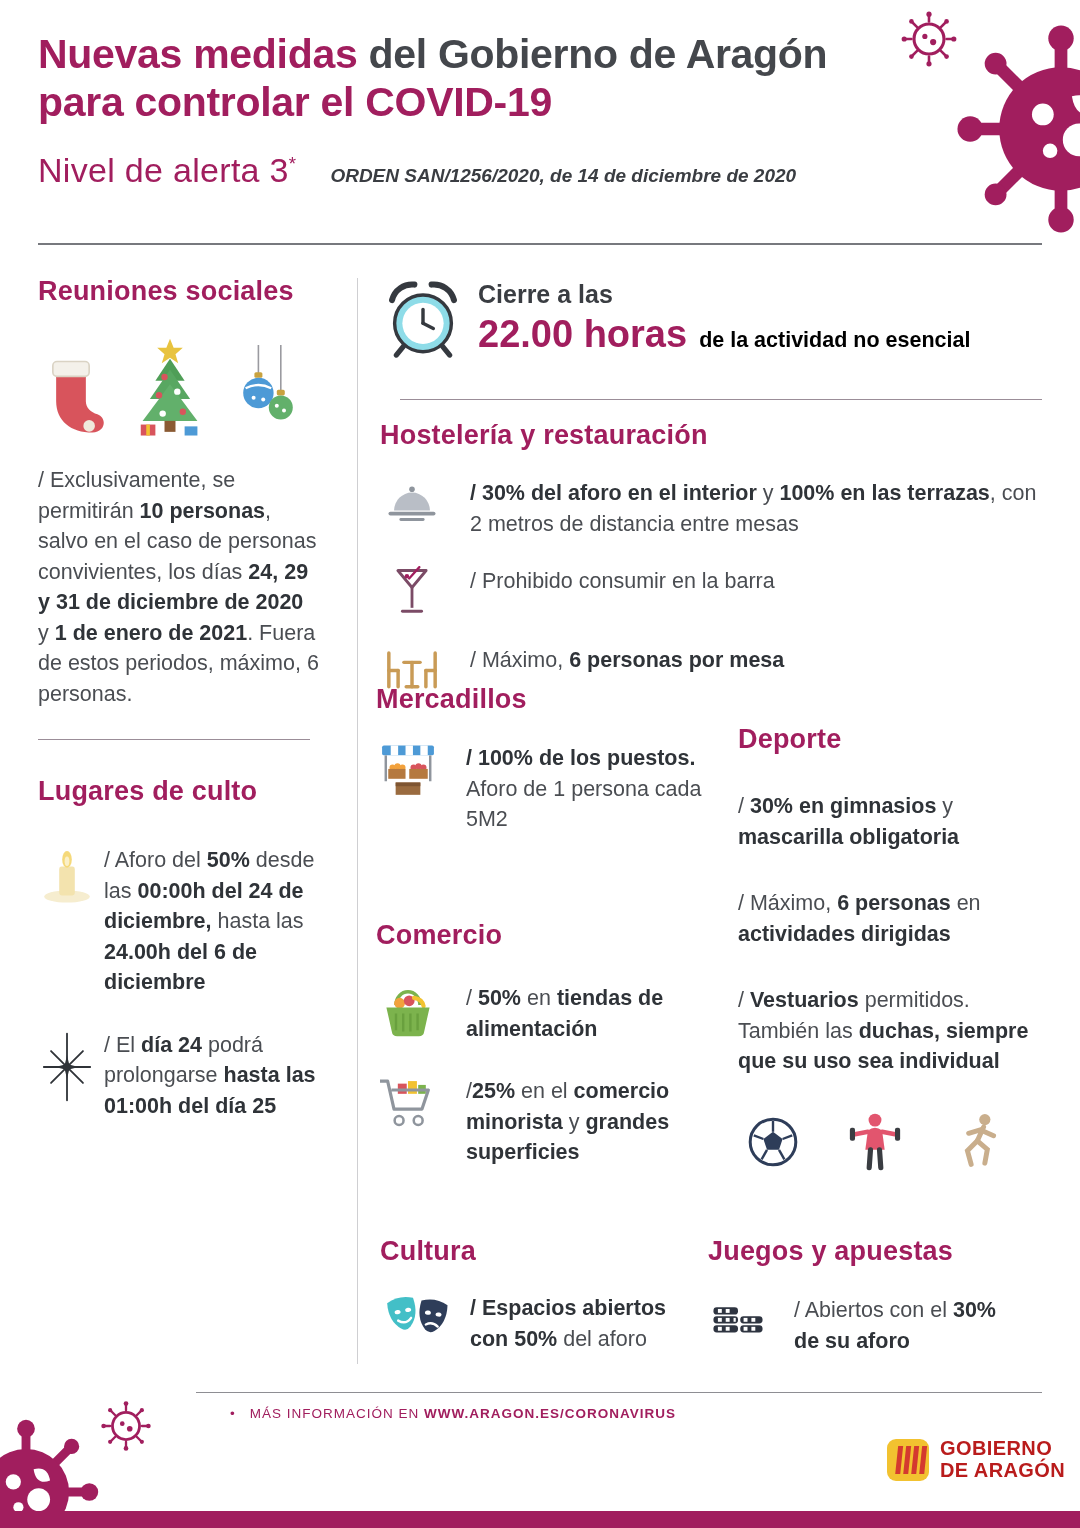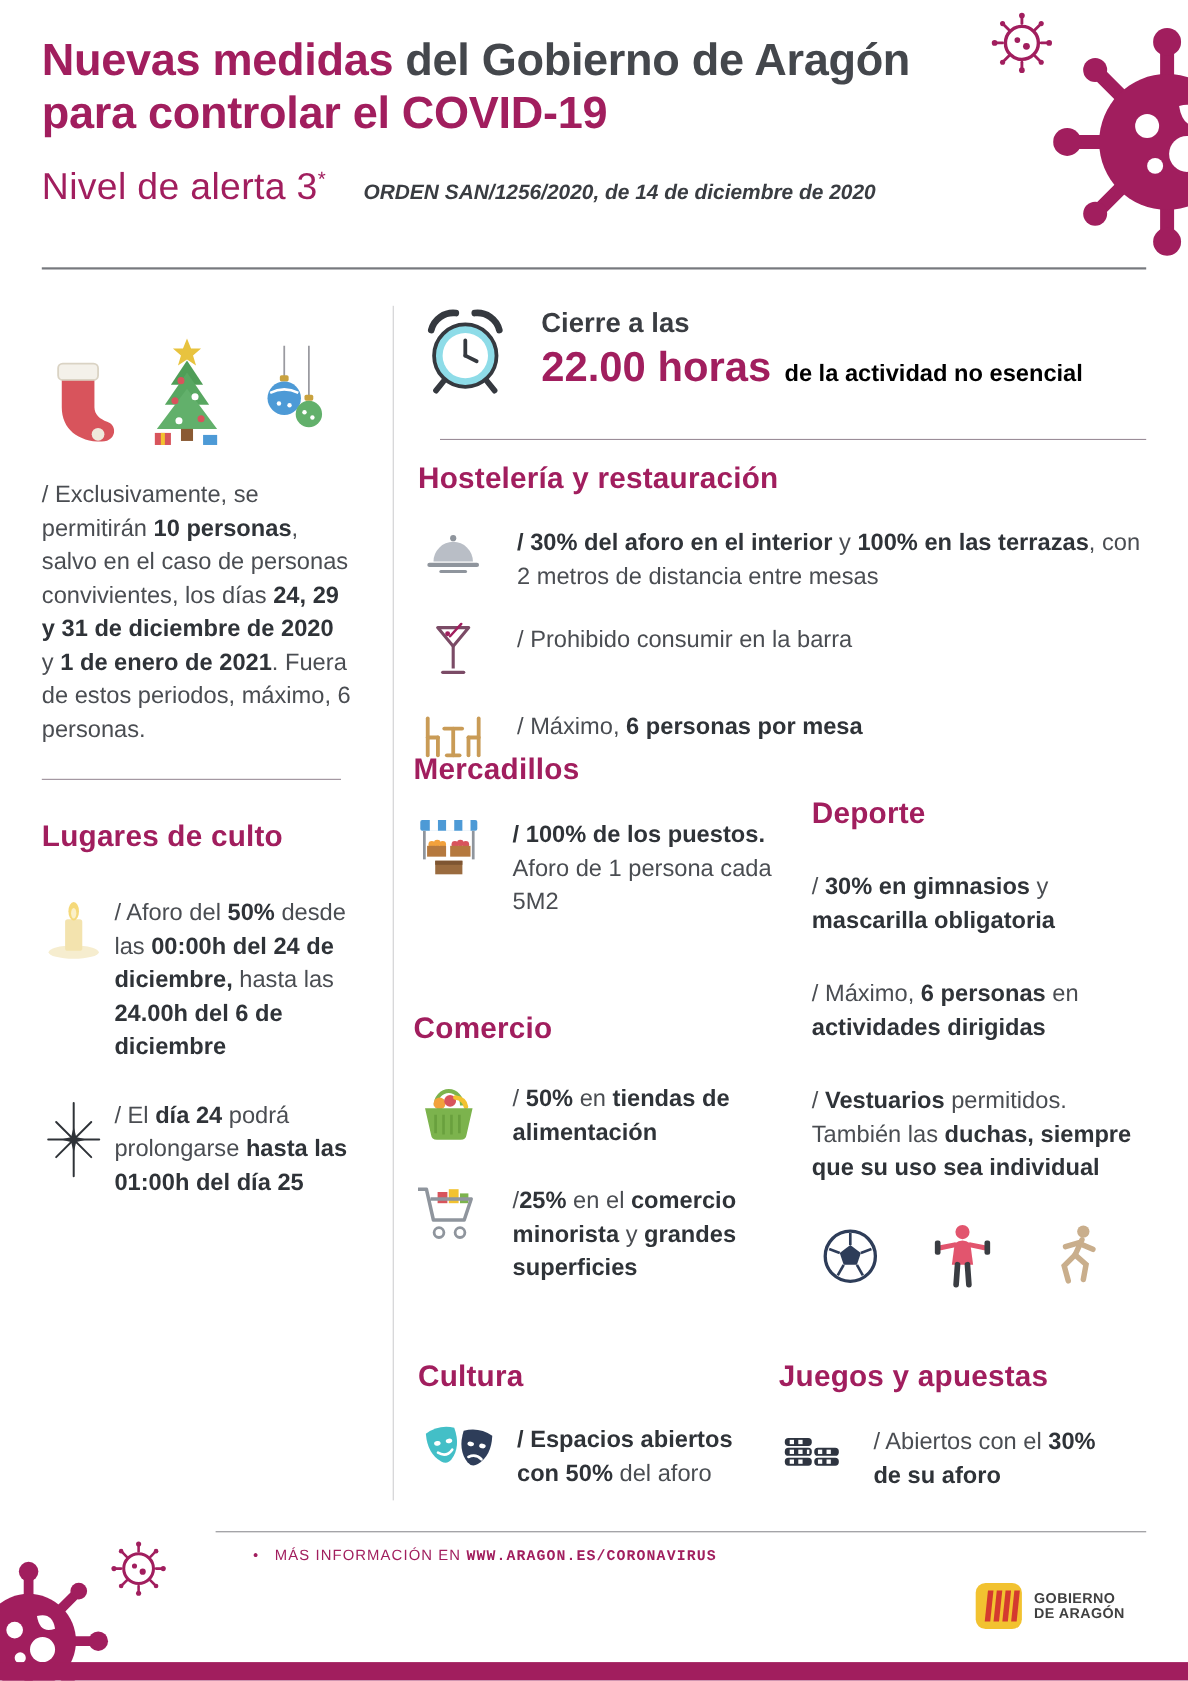--- a/index.html
+++ b/index.html
@@ -37,21 +37,21 @@
   .divider{width:272px;border-top:1px solid var(--line);margin-top:30px;}
   .culto-h{margin-top:36px;}
   .culto-item{display:flex;gap:8px;margin-top:38px;}
   .culto-item .ic{flex:0 0 58px;}
   .culto-item .txt{width:236px;}
   .culto-item.second{margin-top:32px;}
 
   .v-sep{position:absolute;left:357px;top:278px;height:1086px;border-left:1px solid #CFCFD2;}
 
   
-  .closure{position:absolute;left:380px;top:276px;width:662px;display:flex;gap:26px;align-items:flex-start;}
+  .closure{position:absolute;left:380px;top:276px;width:662px;display:flex;gap:12px;align-items:flex-start;}
   .closure-intro{font-size:25px;font-weight:700;color:#3A3D42;margin-top:4px;}
   .closure-line{display:flex;align-items:baseline;gap:12px;margin-top:4px;}
   .closure-time{font-size:38px;font-weight:700;color:var(--accent);}
   .closure-detail{font-size:21.5px;font-weight:700;color:#000000;}
   .closure-divider{position:absolute;left:400px;top:399px;width:642px;border-top:1px solid var(--line);}
 
   
   .hosteleria{position:absolute;left:380px;top:420px;width:662px;}
   .hosteleria .item{margin-top:27px;}
   .hosteleria .txt{width:575px;}
@@ -81,23 +81,23 @@
 
   .juegos{position:absolute;left:708px;top:1236px;width:308px;}
   .juegos .item{margin-top:28px;}
   .juegos .ic{flex:0 0 60px;}
   .juegos .txt{width:226px;}
 
   
   .footer-line{position:absolute;left:196px;top:1392px;width:846px;border-top:1px solid #8E8E93;}
   .footer-text{position:absolute;left:230px;top:1406px;font-size:13.5px;letter-spacing:1px;color:var(--accent);font-weight:400;}
   .footer-text .dot{margin-right:14px;}
-  .footer-text .fb{font-weight:700;color:var(--accent);font-family:Liberation Mono, monospace;}
+  .footer-text .fb{font-weight:700;color:var(--accent);}
   .logo{position:absolute;left:886px;top:1438px;display:flex;gap:10px;align-items:center;}
-  .logo-text{font-size:13px;font-weight:800;color:#404040;line-height:1.08;letter-spacing:0.4px;}
+  .logo-text{font-size:20px;font-weight:800;color:#b91c1c;line-height:1.08;letter-spacing:0.4px;}
   .bottom-bar{position:absolute;left:0;bottom:0;width:100%;height:17px;background:var(--accent);}
 
   
   .virus{position:absolute;}
   .v-top-small{left:898px;top:8px;}
   .v-top-big{left:952px;top:20px;}
   .v-bot-small{left:98px;top:1398px;}
   .v-bot-big{left:-50px;top:1416px;}
   .defs-holder{position:absolute;width:0;height:0;overflow:hidden;}
 </style>
@@ -175,20 +175,21 @@
   <header class="header">
     <h1 class="title"><span class="accent">Nuevas medidas</span><span> del Gobierno de Aragón </span><span class="accent">para controlar el COVID-19</span></h1>
     <div class="alert-row">
       <span class="alert"><span>Nivel de alerta 3</span><sup>*</sup></span>
       <span class="order">ORDEN SAN/1256/2020, de 14 de diciembre de 2020</span>
     </div>
   </header>
   <div class="hr-header"></div>
 
   <section class="col-left">
+    <h2 class="sec-h">Reuniones sociales</h2>
     <div class="xmas-row">
       <svg width="66" height="88" viewBox="0 0 80 106">
         <path d="M22 26 h36 v32 c0 8 6 13 14 16 c12 4 10 22 -6 22 c-26 0 -44 -14 -44 -38 z" fill="#D8545C"></path>
         <circle cx="62" cy="88" r="7" fill="#EFE9DC"></circle>
         <rect x="18" y="10" width="44" height="18" rx="5" fill="#F4F1EA" stroke="#DAD3C4" stroke-width="2"></rect>
       </svg>
       <svg width="92" height="106" viewBox="0 0 100 116">
         <polygon points="50,26 66,50 34,50" fill="#4F9E57"></polygon>
         <polygon points="50,38 72,70 28,70" fill="#58A761"></polygon>
         <polygon points="50,54 80,94 20,94" fill="#62B06B"></polygon>

